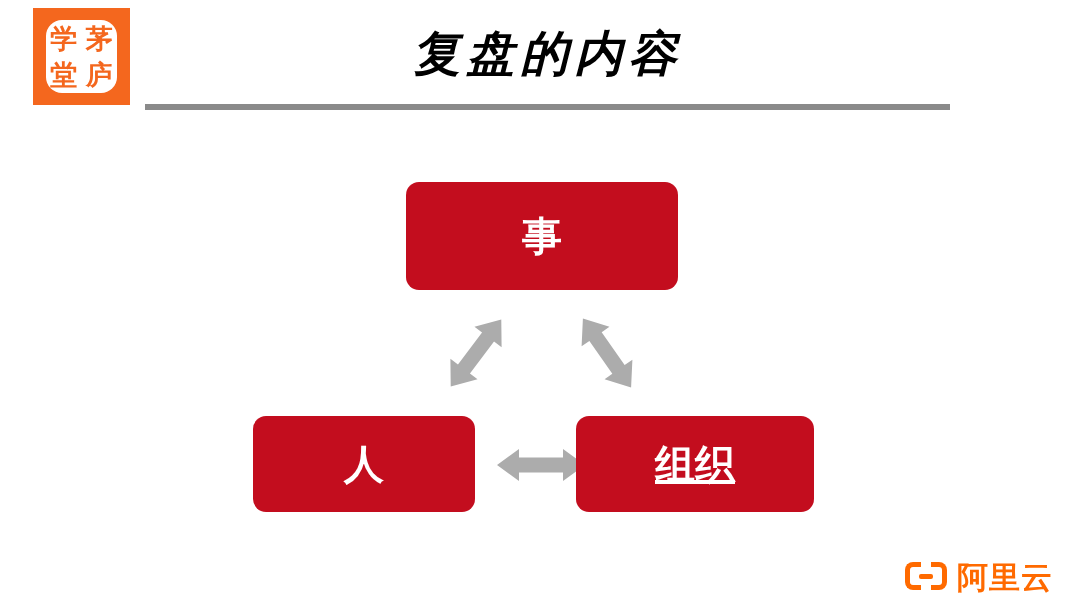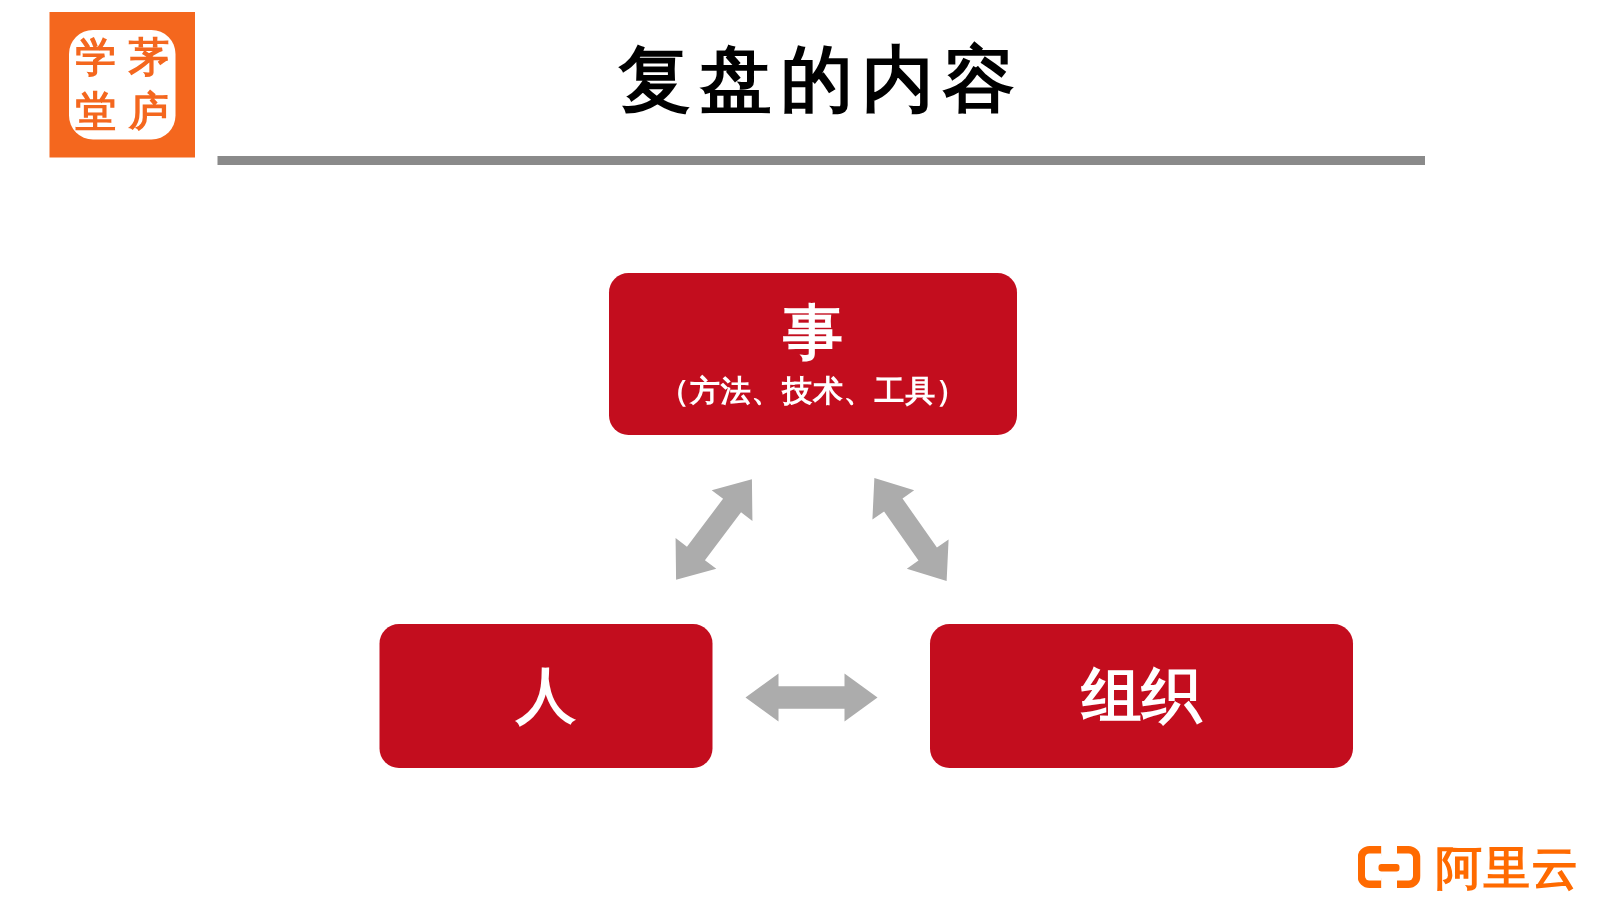--- a/index.html
+++ b/index.html
@@ -23,43 +23,43 @@
     position:absolute;left:13px;right:13px;top:12px;bottom:12px;
     background:#fff;border-radius:16px;
     display:grid;grid-template-columns:1fr 1fr;place-items:center;
     color:var(--seal);
     font-family:"DejaVu Serif","Liberation Serif",serif;
     font-weight:700;font-size:27px;line-height:1;
   }
   .page-title{
     position:absolute;left:145px;top:28px;width:805px;margin:0;
     text-align:center;font-size:48px;line-height:1.1;font-weight:900;
-    letter-spacing:6px;color:#000;
+    letter-spacing:6px;color:#000;font-style:italic;
   }
   .rule{
     position:absolute;left:145px;top:104px;width:805px;height:6px;
     background:var(--rule);
   }
   
   .arrows{position:absolute;left:0;top:0;pointer-events:none;}
   .arrow{fill:var(--arrow);}
   .node{
     position:absolute;background:var(--red);border-radius:13px;color:#fff;
     display:flex;flex-direction:column;align-items:center;justify-content:center;
     gap:9px;text-align:center;
   }
   .node-top{left:406px;top:182px;width:272px;height:108px;}
   .node-left{left:253px;top:416px;width:222px;height:96px;}
-  .node-right{left:620px;top:416px;width:282px;height:96px;}
+  .node-right{left:576px;top:416px;width:238px;height:96px;text-decoration:underline;}
   .node-title{font-size:40px;font-weight:800;line-height:1;}
   .node-subtitle{font-size:20px;font-weight:700;line-height:1;letter-spacing:0.5px;}
   
   .brand{
     position:absolute;left:905px;top:562px;height:32px;
-    display:flex;align-items:center;gap:10px;
+    display:flex;gap:10px;
   }
   .alicloud-icon{position:relative;width:42px;height:28px;display:inline-block;}
   .bracket{position:absolute;top:0;bottom:0;width:16px;border:5px solid var(--orange);box-sizing:border-box;}
   .bracket.bl{left:0;border-right:none;border-radius:8px 0 0 8px;}
   .bracket.br{right:0;border-left:none;border-radius:0 8px 8px 0;}
   .dash{position:absolute;left:14px;top:11.5px;width:14px;height:5px;background:var(--orange);border-radius:2px;}
   .brand-text{color:var(--orange);font-size:31px;font-weight:700;line-height:1;letter-spacing:1px;}
 </style>
 </head>
 <body>
@@ -85,21 +85,20 @@
     <g transform="translate(607,353) rotate(55)">
       <path class="arrow" d="M -42 0 L -20 -17 L -20 -7.5 L 20 -7.5 L 20 -17 L 42 0 L 20 17 L 20 7.5 L -20 7.5 L -20 17 Z"></path>
     </g>
     <g transform="translate(541,465)">
       <path class="arrow" d="M -44 0 L -22 -16 L -22 -7.5 L 22 -7.5 L 22 -16 L 44 0 L 22 16 L 22 7.5 L -22 7.5 L -22 16 Z"></path>
     </g>
   </svg>
 
   <div class="node node-top">
     <div class="node-title">事</div>
-    <div class="node-subtitle">（方法、技术、工具）</div>
   </div>
 
   <div class="node node-left">
     <div class="node-title">人</div>
   </div>
 
   <div class="node node-right">
     <div class="node-title">组织</div>
   </div>
 

